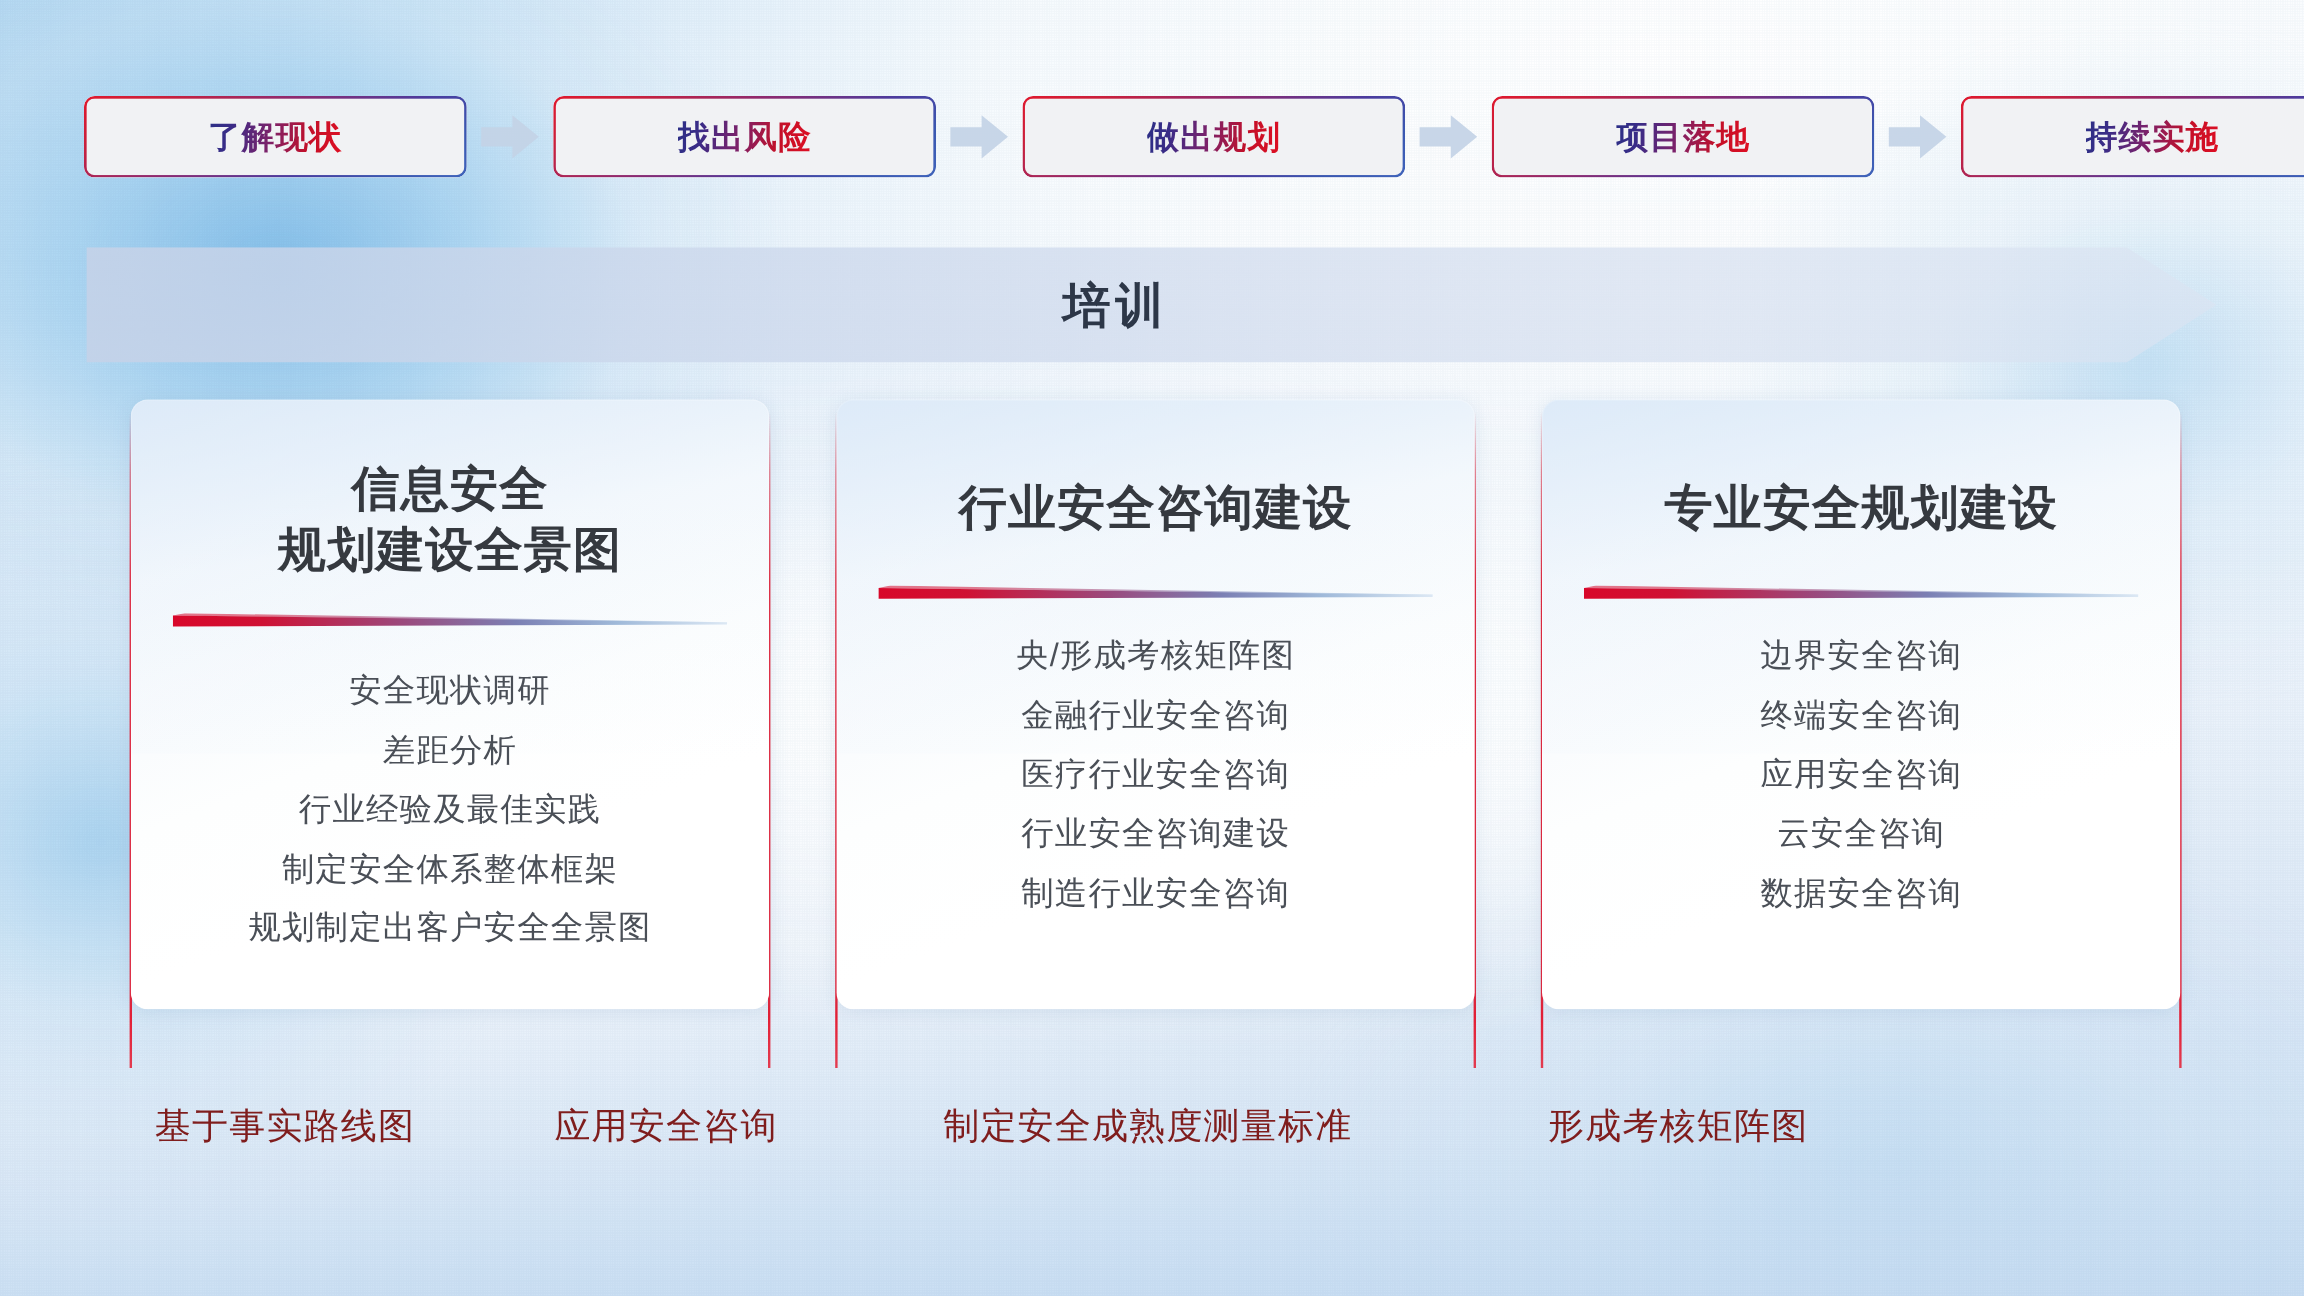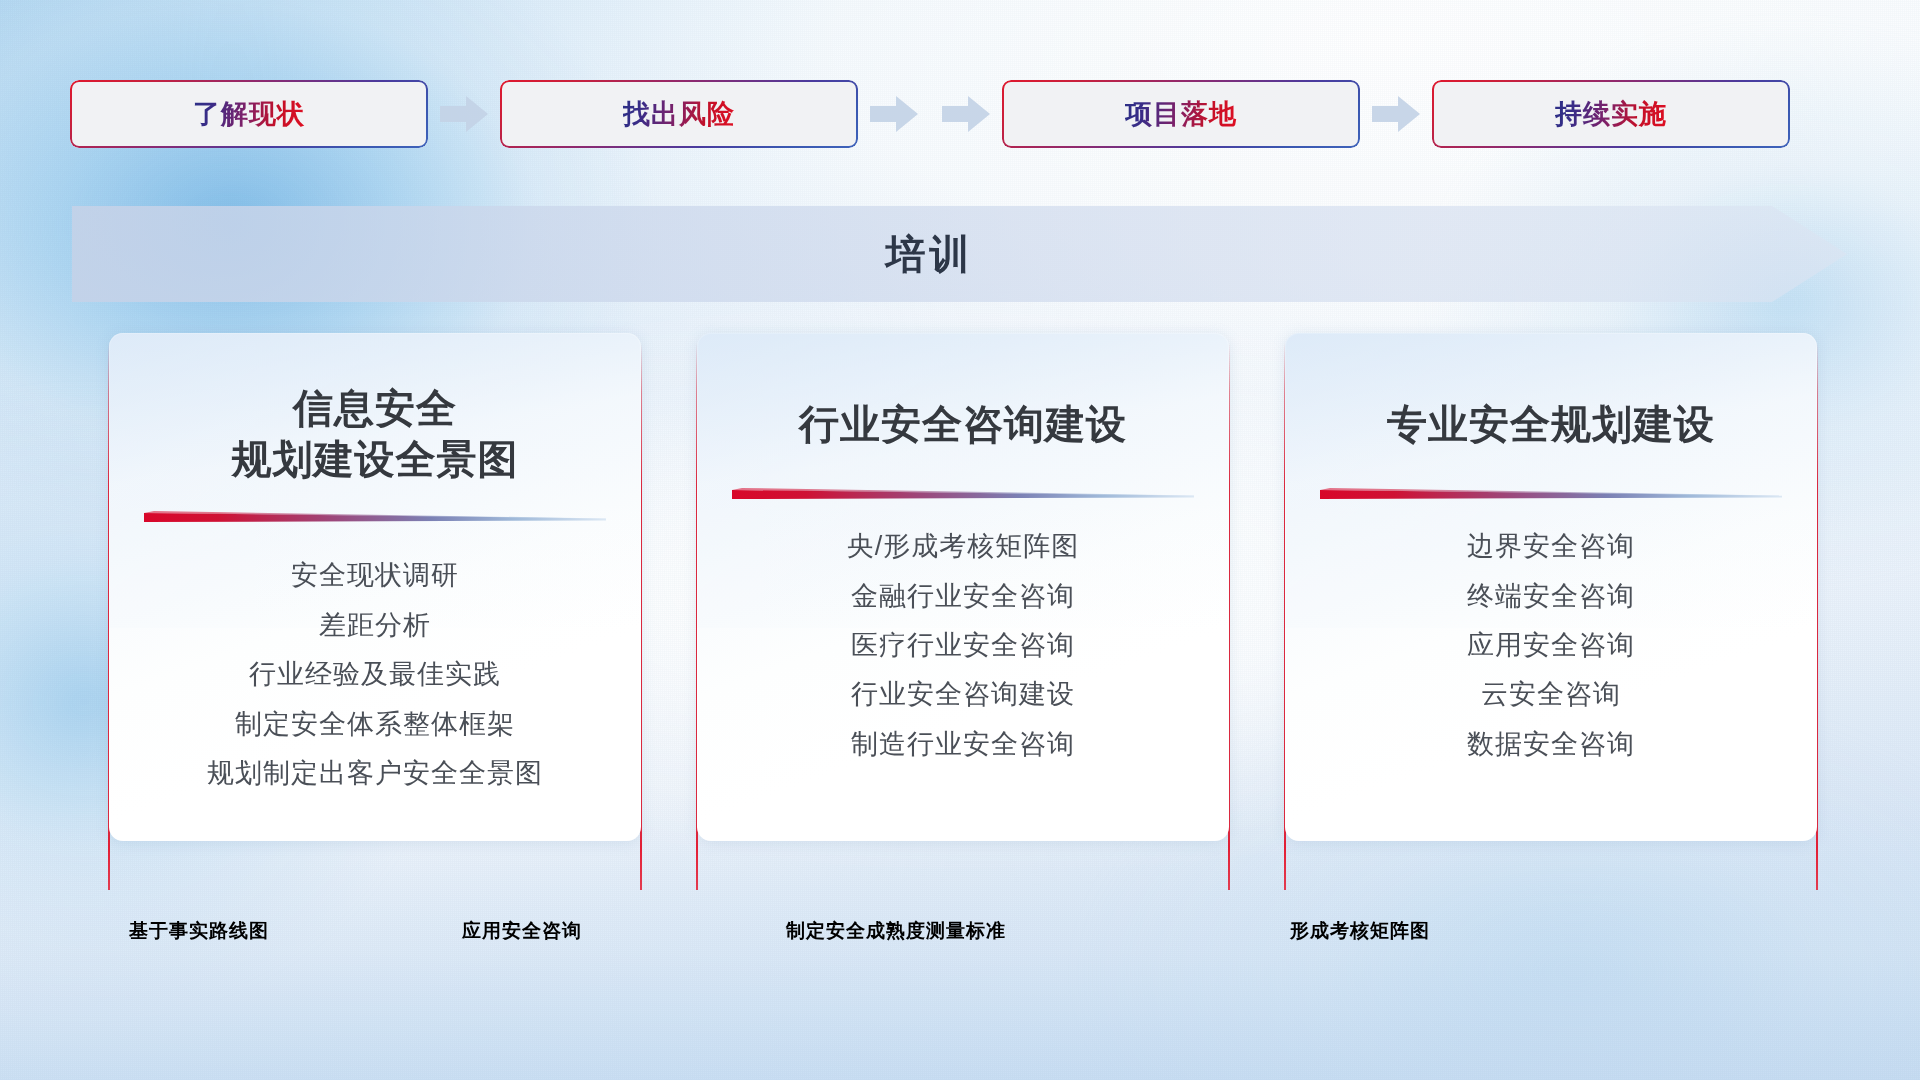--- a/index.html
+++ b/index.html
@@ -109,21 +109,21 @@
     left: 70px;
     top: 78px;
     width: 1780px;
     height: 72px;
     display: flex;
     align-items: center;
   }
   .step-chip {
     position: relative;
     flex: 0 0 auto;
-    width: 358px;
+    width: 319px;
     height: 68px;
     border-radius: 9px;
     background: #f1f2f4;
     display: flex;
     align-items: center;
     justify-content: center;
     box-sizing: border-box;
   }
   .step-chip::before {
     content: "";
@@ -296,23 +296,23 @@
   #footer-labels {
     position: absolute;
     left: 0;
     top: 918px;
     width: 1920px;
     height: 46px;
   }
   .footer-label {
     position: absolute;
     top: 0;
-    font-size: 19px;
-    font-weight: 700;
-    color: #000000;
+    font-size: 30px;
+    font-weight: 400;
+    color: #7f1d1d;
     letter-spacing: 1px;
     white-space: nowrap;
   }
   .fl-0 { left: 129px; }
   .fl-1 { left: 462px; }
   .fl-2 { left: 786px; }
   .fl-3 { left: 1290px; }
 </style>
 </head>
 <body>
@@ -339,20 +339,23 @@
           <path d="M2,12 L28,12 L28,2 L50,20 L28,38 L28,28 L2,28 Z" fill="#c3d3e6" opacity="0.92"></path>
         </svg>
       </div>
       <div class="step-chip">
         <span class="step-label">找出风险</span>
       </div>
       <div class="step-arrow">
         <svg width="52" height="40" viewBox="0 0 52 40">
           <path d="M2,12 L28,12 L28,2 L50,20 L28,38 L28,28 L2,28 Z" fill="#c3d3e6" opacity="0.92"></path>
         </svg>
+      </div>
+      <div class="step-chip">
+        <span class="step-label">做出规划</span>
       </div>
       <div class="step-arrow">
         <svg width="52" height="40" viewBox="0 0 52 40">
           <path d="M2,12 L28,12 L28,2 L50,20 L28,38 L28,28 L2,28 Z" fill="#c3d3e6" opacity="0.92"></path>
         </svg>
       </div>
       <div class="step-chip">
         <span class="step-label">项目落地</span>
       </div>
       <div class="step-arrow">

